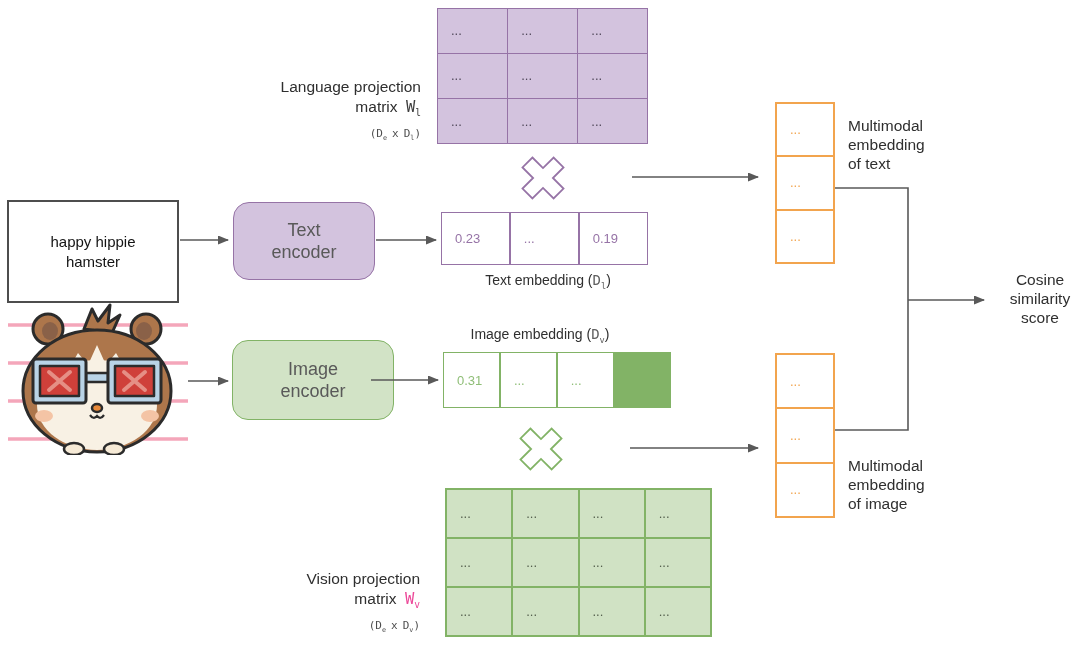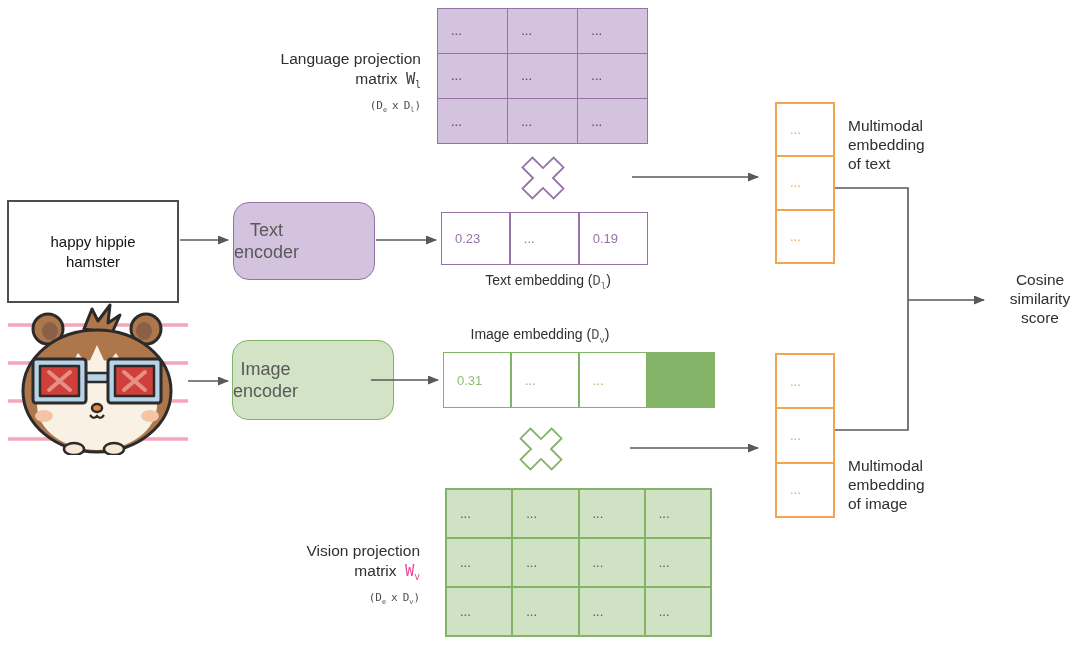--- a/index.html
+++ b/index.html
@@ -28,25 +28,25 @@
   .grow .cell{background:#fff;color:#8fbe77;}
 
   .ocol{gap:2px;background:#f2a44e;border:2px solid #f2a44e;grid-template-columns:1fr;
         grid-template-rows:repeat(3,1fr);}
   .ocol .cell{background:#fff;color:#f2a44e;}
 
   
   .inputbox{border:2px solid #4d4d4d;background:#fff;display:flex;align-items:center;justify-content:center;
             text-align:center;font-size:15px;line-height:20px;color:#141414;}
   .encoder{border:1.5px solid #9673a6;background:#d3c3de;border-radius:16px;display:flex;align-items:center;
-           justify-content:flex-start;text-align:center;font-size:18px;line-height:22px;color:#595959;}
+           justify-content:center;text-align:center;font-size:18px;line-height:22px;color:#595959;}
   .encoder.green{border-color:#82b366;background:#d2e3c6;}
 
   
-  .projlabel{text-align:right;font-size:15.5px;line-height:20px;}
+  .projlabel{text-align:right;font-size:15.5px;line-height:20px;margin-top:28px;}
   .projdims{font-size:11px;color:#4d4d4d;margin-top:1px;}
   .dimx{margin:0 5px;}
   .emblabel{text-align:center;font-size:14px;color:#2f2f2f;}
   .emblabel .mono{color:#5f5f5f;}
   .mmlabel{font-size:15.5px;line-height:19px;}
   .coslabel{font-size:15.5px;line-height:19px;text-align:center;}
   svg{display:block;}
   .connector{position:absolute;left:0;top:0;pointer-events:none;}
 </style>
 </head>
@@ -141,21 +141,21 @@
     <div>
       <div>Image</div>
       <div>encoder</div>
     </div>
   </div>
 
   <div class="abs emblabel" style="left:440px;top:326px;width:200px;">
     <span>Image embedding (</span><span class="mono"><span>D</span><span class="sb">v</span></span><span>)</span>
   </div>
 
-  <div class="abs grid grow" style="left:443px;top:352px;width:272px;height:56px;">
+  <div class="abs grid grow" style="left:443px;top:352px;width:228px;height:56px;">
     <div class="cell">0.31</div>
     <div class="cell">...</div>
     <div class="cell">...</div>
   </div>
 
   <div class="abs grid gmatrix" style="left:445px;top:488px;width:267px;height:149px;">
     <div class="cell">...</div>
     <div class="cell">...</div>
     <div class="cell">...</div>
     <div class="cell">...</div>

